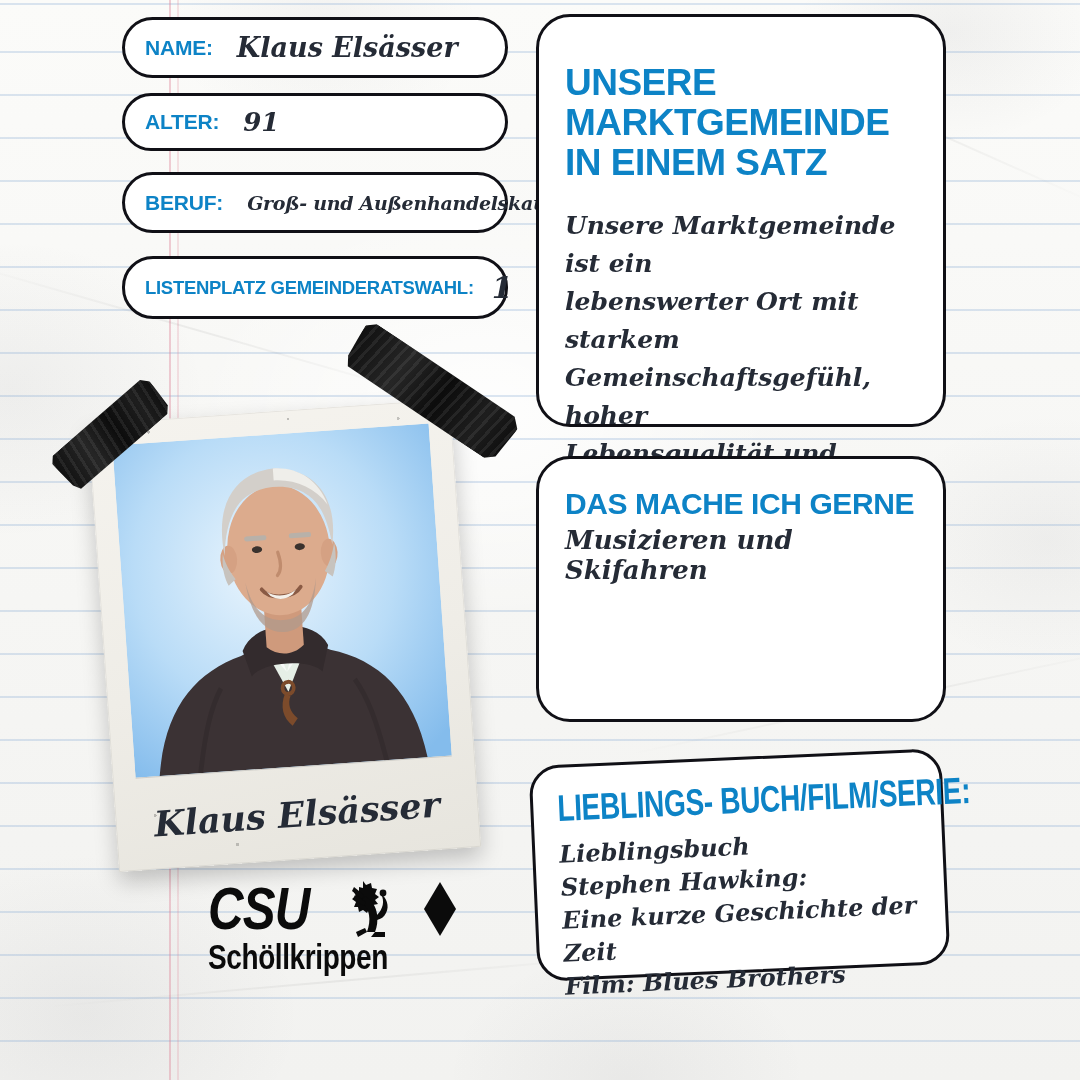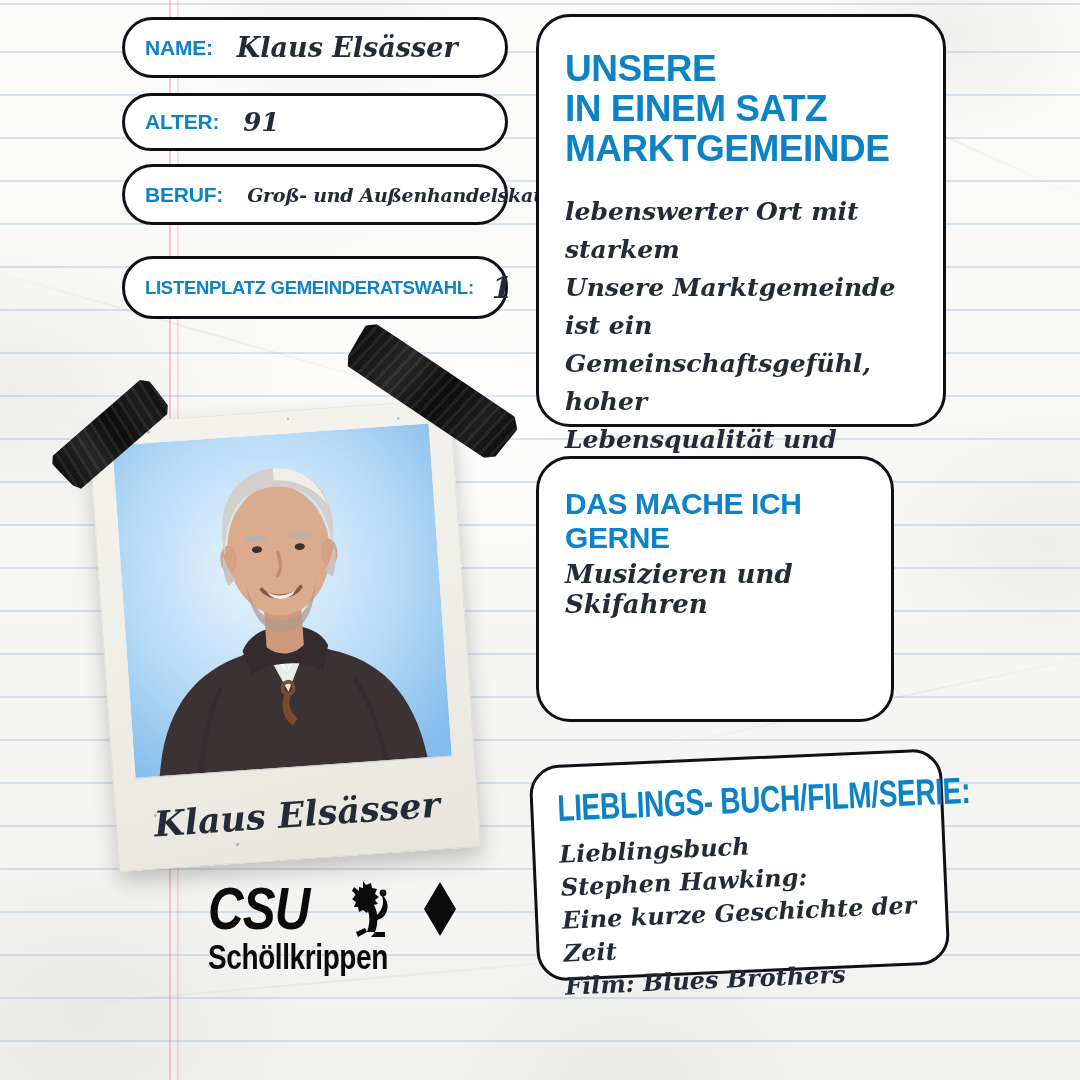--- a/index.html
+++ b/index.html
@@ -36,31 +36,31 @@
   .label{color:var(--blue);font-weight:700;letter-spacing:-0.2px;}
   .hand{font-family:"DejaVu Serif",serif;font-style:italic;font-weight:600;color:#252b36;}
 
   
   .fbox{left:122px;width:386px;height:61px;display:flex;align-items:center;gap:24px;
         padding:0 14px 0 20px;white-space:nowrap;}
   .fbox .label{font-size:21px;}
   .fbox .hand{font-size:26px;}
   #fbox-0{top:17px;} #fbox-0 .hand{font-size:27px;}
   #fbox-1{top:93px;height:58px;}
-  #fbox-2{top:164px;} #fbox-2 .hand{font-size:19px;letter-spacing:-0.3px;}
+  #fbox-2{top:172px;} #fbox-2 .hand{font-size:19px;letter-spacing:-0.3px;}
   #fbox-3{top:256px;height:63px;gap:18px;}
   #fbox-3 .label{font-size:18.5px;letter-spacing:-0.3px;}
   #fbox-3 .hand{font-size:30px;font-weight:700;}
 
   
   .bigtitle{color:var(--blue);font-weight:700;font-size:37px;line-height:40px;letter-spacing:-0.5px;}
-  #card-sentence{left:536px;top:14px;width:410px;height:413px;border-radius:34px;padding:32px 26px 0 26px;}
+  #card-sentence{left:536px;top:14px;width:410px;height:413px;border-radius:34px;padding:46px 26px 0 26px;}
   #card-sentence .body{margin-top:24px;}
   #card-sentence .body div{font-size:25px;line-height:38px;}
-  #card-hobby{left:536px;top:456px;width:358px;height:266px;border-radius:34px;padding:28px 26px 0 26px;}
+  #card-hobby{left:536px;top:456px;width:410px;height:266px;border-radius:34px;padding:28px 26px 0 26px;}
   #card-hobby .title{color:var(--blue);font-weight:700;font-size:30px;letter-spacing:-0.4px;}
   #card-hobby .body{margin-top:4px;font-size:26px;}
   #card-fav{left:533px;top:757px;width:413px;height:216px;border-radius:30px;padding:20px 24px 0 24px;
             transform:rotate(-2.5deg);}
   #card-fav .title{color:var(--blue);font-weight:700;font-size:37px;letter-spacing:-0.5px;
                    transform:scaleX(0.76);transform-origin:left center;white-space:nowrap;}
   #card-fav .body{margin-top:8px;}
   #card-fav .body div{font-size:24px;line-height:33px;}
 
   
@@ -127,26 +127,26 @@
     <span class="hand">Groß- und Außenhandelskaufmann</span>
   </div>
   <div class="card fbox" id="fbox-3">
     <span class="label">LISTENPLATZ GEMEINDERATSWAHL:</span>
     <span class="hand">1</span>
   </div>
 
   <div class="card" id="card-sentence">
     <div class="bigtitle">
       <div>UNSERE</div>
+      <div>MARKTGEMEINDE</div>
       <div>IN EINEM SATZ</div>
-      <div>MARKTGEMEINDE</div>
     </div>
     <div class="body hand">
+      <div>Unsere Marktgemeinde ist ein</div>
       <div>lebenswerter Ort mit starkem</div>
-      <div>Unsere Marktgemeinde ist ein</div>
       <div>Gemeinschaftsgefühl, hoher</div>
       <div>Lebensqualität und guter</div>
       <div>Zukunftsperspektive</div>
     </div>
   </div>
 
   <div class="card" id="card-hobby">
     <div class="title">DAS MACHE ICH GERNE</div>
     <div class="body hand">Musizieren und Skifahren</div>
   </div>

